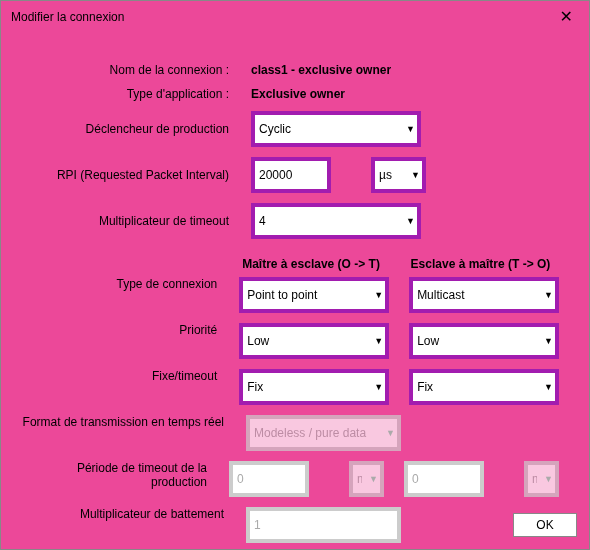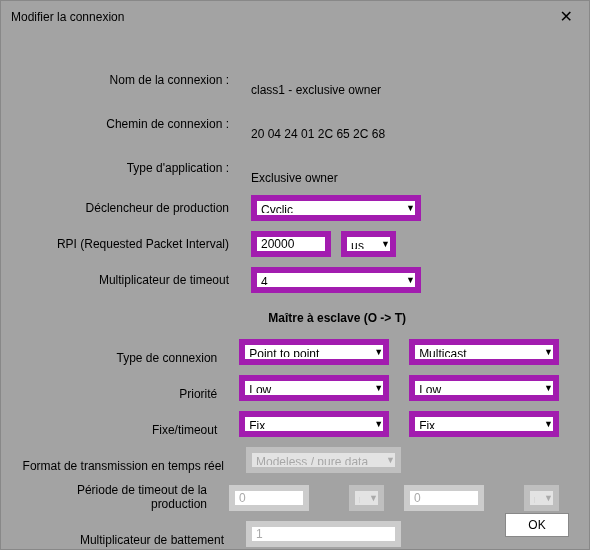--- a/index.html
+++ b/index.html
@@ -6,21 +6,21 @@
   body {
     font-family: "Segoe UI", Tahoma, sans-serif;
     font-size: 12px;
     background: #fff;
     color: #000;
   }
   .dialog {
     width: 590px;
     height: 550px;
     border: 1px solid #888;
-    background: #a3a3a3;
+    background: #ec4899;
     position: relative;
   }
   .titlebar {
     display: flex;
     align-items: center;
     justify-content: space-between;
     padding: 6px 10px 6px 10px;
     font-size: 12px;
   }
   .titlebar .close {
@@ -40,29 +40,28 @@
   .label-col {
     width: 230px;
     text-align: right;
     padding-right: 22px;
     font-size: 12px;
   }
   .val-col {
     flex: 1;
   }
   .static-val {
-    font-weight: normal;
-    margin-top: 20px;
+    font-weight: bold;
   }
   select, input[type=text] {
     font-family: inherit;
     font-size: 12px;
-    border: 6px solid #a21caf;
-    background: #fff;
-    height: 26px;
+    border: 4px solid #a21caf;
+    background: #fff;
+    height: 36px;
     padding: 2px 4px;
     border-radius: 0;
     -webkit-appearance: none;
     -moz-appearance: none;
     appearance: none;
   }
   .select-wrap {
     position: relative;
     display: inline-block;
   }
@@ -81,54 +80,53 @@
     color: #000;
   }
   .select-wrap.disabled::after { color: #aaa; }
   select:disabled, input:disabled {
     color: #aaa;
     border-color: #ccc;
     background: #fff;
   }
   .cols-header {
     display: flex;
-    margin: 18px 0 14px 0;
-    text-align: right;
+    margin: 18px 0 6px 0;
   }
   .cols-header .label-col { width: 230px; }
   .cols-header .h {
     font-weight: bold;
     font-size: 12px;
     width: 155px;
   }
   .cols-header .h + .h { margin-left: 20px; }
   .dual-row {
     display: flex;
-    align-items: flex-end;
+    align-items: flex-start;
     margin-bottom: 10px;
   }
   .dual-row .label-col { width: 225px; }
   .dual-row .cell {
     width: 155px;
     display: flex;
     align-items: center;
     gap: 6px;
   }
   .dual-row .cell + .cell { margin-left: 20px; }
   .dual-row .cell .select-wrap { flex: 1; }
   .dual-row .cell .select-wrap select { width: 100%; }
   .num-input { width: 80px; }
   .num-input-full { width: 155px; }
   .ms-select { width: 62px; margin-left: 34px; }
-  .rpi-row .select-wrap.unit { width: 55px; }
+  .rpi-row .select-wrap.unit { width: 55px; margin-left: 30px; }
   .rpi-row .select-wrap.unit select { width: 100%; }
   .footer {
     position: absolute;
     bottom: 12px;
-    right: 20px;
+    right: 12px;
     display: flex;
     gap: 10px;
   }
   .btn {
     border: 1px solid #888;
     background: #fff;
     font-family: inherit;
     font-size: 12px;
     height: 24px;
     min-width: 64px;
@@ -143,24 +141,20 @@
 <div class="dialog">
   <div class="titlebar">
     <span>Modifier la connexion</span>
     <span class="close">✕</span>
   </div>
 
   <div class="content">
     <div class="row">
       <div class="label-col">Nom de la connexion :</div>
       <div class="val-col static-val">class1 - exclusive owner</div>
-    </div>
-    <div class="row">
-      <div class="label-col">Chemin de connexion :</div>
-      <div class="val-col static-val">20 04 24 01 2C 65 2C 68</div>
     </div>
     <div class="row">
       <div class="label-col">Type d'application :</div>
       <div class="val-col static-val">Exclusive owner</div>
     </div>
 
     <div class="row">
       <div class="label-col">Déclencheur de production</div>
       <div class="val-col">
         <span class="select-wrap w170">
@@ -190,20 +184,21 @@
           <select class="w170">
             <option>4</option>
           </select>
         </span>
       </div>
     </div>
 
     <div class="cols-header">
       <div class="label-col"></div>
       <div class="h">Maître à esclave (O -&gt; T)</div>
+      <div class="h">Esclave à maître (T -&gt; O)</div>
     </div>
 
     <div class="dual-row">
       <div class="label-col">Type de connexion</div>
       <div class="cell">
         <span class="select-wrap">
           <select><option>Point to point</option></select>
         </span>
       </div>
       <div class="cell">

